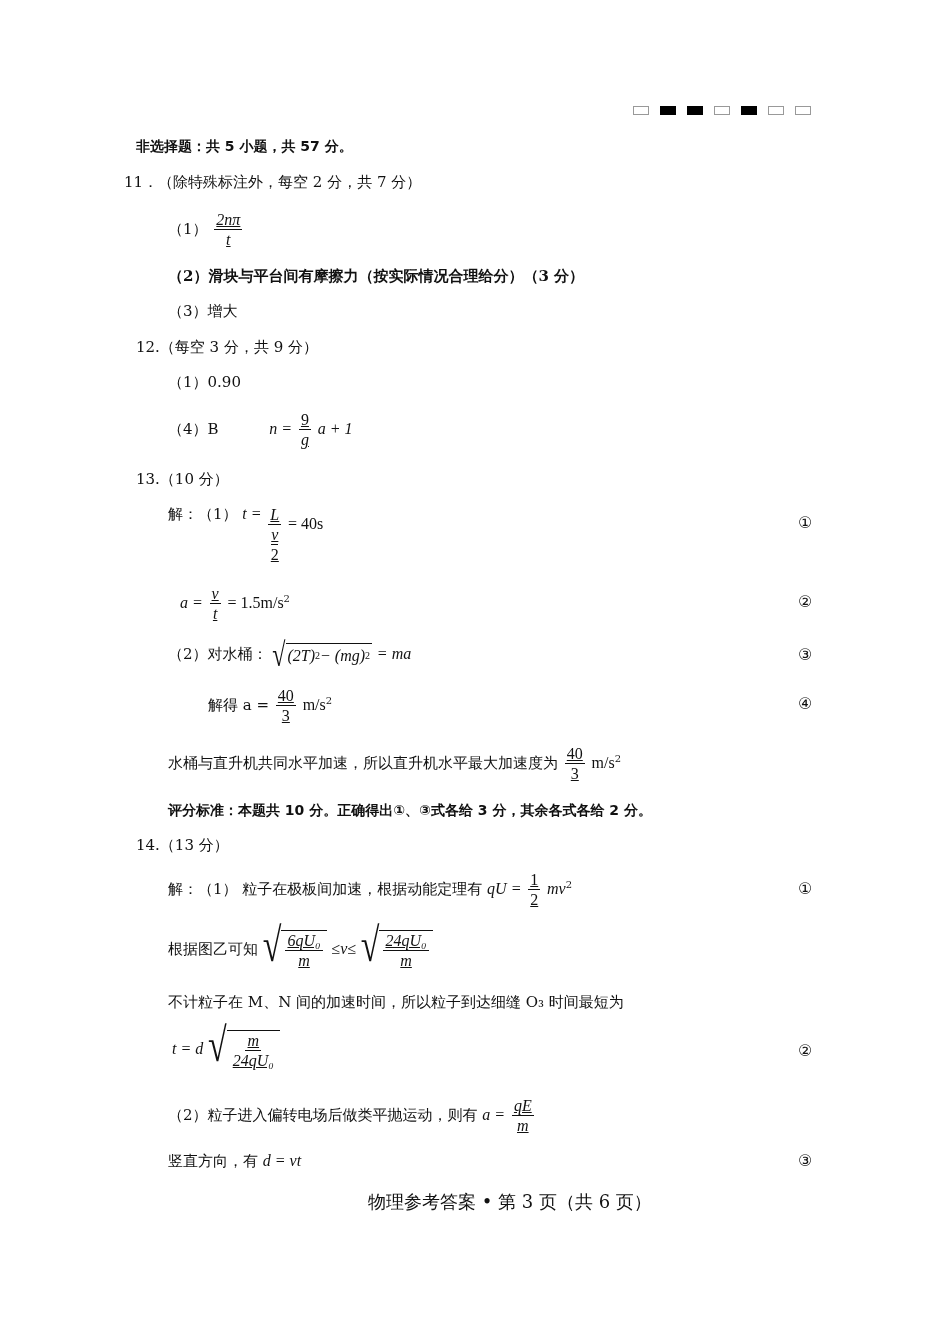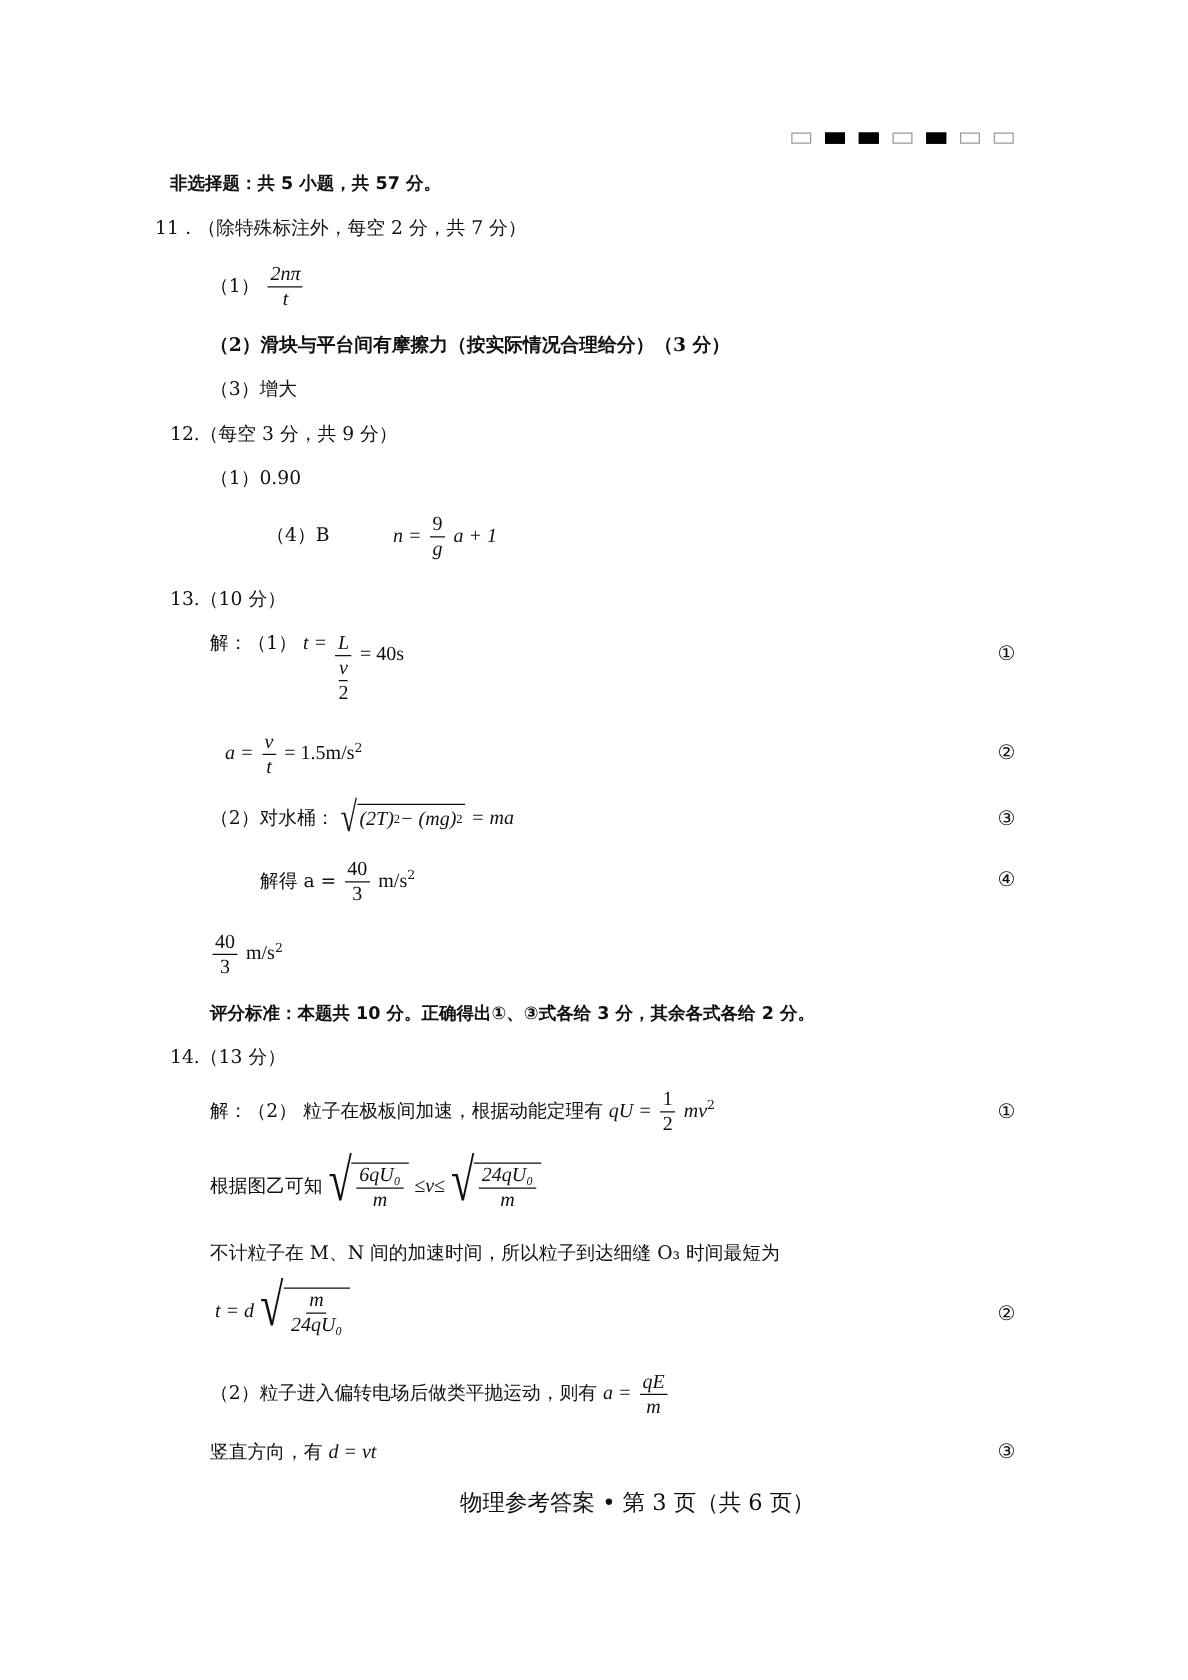--- a/index.html
+++ b/index.html
@@ -2,21 +2,21 @@
 <html><head>
 <meta charset="utf-8">
 <style>
   html, body { margin:0; padding:0; background:#ffffff; }
   body { width:950px; height:1344px; position:relative; overflow:hidden;
          font-family:"DejaVu Serif","Liberation Serif",serif; color:#111; font-size:15px; }
   .abs { position:absolute; white-space:nowrap; }
   .bold { font-weight:bold; font-family:"DejaVu Sans","Liberation Sans",sans-serif; font-size:14px; }
   .i { font-style:italic; font-family:"Liberation Serif",serif; }
   .m { font-family:"Liberation Serif",serif; font-size:16px; }
-  .frac { display:inline-flex; flex-direction:column; align-items:center; vertical-align:middle; margin:0 2px; }
+  .frac { display:inline-flex; flex-direction:column; align-items:center; vertical-align:middle; margin:0 2px;text-decoration:underline; }
   .frac .num { border-bottom:1px solid #111; padding:0 2px; line-height:19px; }
   .frac .den { padding:0 2px; line-height:19px; }
   .sqrt { display:inline-flex; align-items:stretch; vertical-align:middle; }
   .sqrt .rad { font-size:24px; line-height:1; transform:scaleY(1.4); margin-right:0; }
   .sqrt .under { border-top:1px solid #111; padding:0 2px; display:inline-flex; align-items:center; }
   sup, sub { font-size:10px; }
   .circ { font-family:"DejaVu Sans",sans-serif; font-size:16px; }
   .marks { position:absolute; left:633px; top:106px; display:flex; gap:11px; }
   .mark { width:16px; height:9px; border:1px solid #999; box-sizing:border-box; }
   .mark.filled { background:#000; border-color:#000; }
@@ -42,21 +42,21 @@
   <span class="frac m">
     <span class="num i">2nπ</span>
     <span class="den i">t</span>
   </span>
 </div>
 <div class="abs" style="left:168px;top:267px;font-weight:bold;">（2）滑块与平台间有摩擦力（按实际情况合理给分）（3 分）</div>
 <div class="abs" style="left:168px;top:302px;">（3）增大</div>
 
 <div class="abs" style="left:136px;top:338px;">12.（每空 3 分，共 9 分）</div>
 <div class="abs" style="left:168px;top:373px;">（1）0.90</div>
-<div class="abs" style="left:168px;top:410px;margin-left:45px;">
+<div class="abs" style="left:168px;top:410px;">
   <span style="margin-right:46px;">（4）B</span>
   <span class="i m">n =</span>
   <span class="frac m">
     <span class="num">9</span>
     <span class="den i">g</span>
   </span>
   <span class="i m">a + 1</span>
 </div>
 
 <div class="abs" style="left:136px;top:470px;">13.（10 分）</div>
@@ -103,32 +103,33 @@
   <span>解得 a =</span>
   <span class="frac m">
     <span class="num">40</span>
     <span class="den">3</span>
   </span>
   <span class="m">m/s</span><sup>2</sup>
 </div>
 <div class="abs circ" style="left:798px;top:694px;">④</div>
 
 <div class="abs" style="left:168px;top:744px;">
+  <span>水桶与直升机共同水平加速，所以直升机水平最大加速度为</span>
   <span class="frac m">
     <span class="num">40</span>
     <span class="den">3</span>
   </span>
   <span class="m">m/s</span><sup>2</sup>
 </div>
 
 <div class="abs bold" style="left:168px;top:802px;">评分标准：本题共 10 分。正确得出①、③式各给 3 分，其余各式各给 2 分。</div>
 
 <div class="abs" style="left:136px;top:836px;">14.（13 分）</div>
 <div class="abs" style="left:168px;top:870px;">
-  <span>解：（2）  粒子在极板间加速，根据动能定理有</span>
+  <span>解：（1）  粒子在极板间加速，根据动能定理有</span>
   <span class="i m">qU =</span>
   <span class="frac m">
     <span class="num">1</span>
     <span class="den">2</span>
   </span>
   <span class="i m">mv</span><sup>2</sup>
 </div>
 <div class="abs circ" style="left:798px;top:879px;">①</div>
 
 <div class="abs" style="left:168px;top:930px;">

